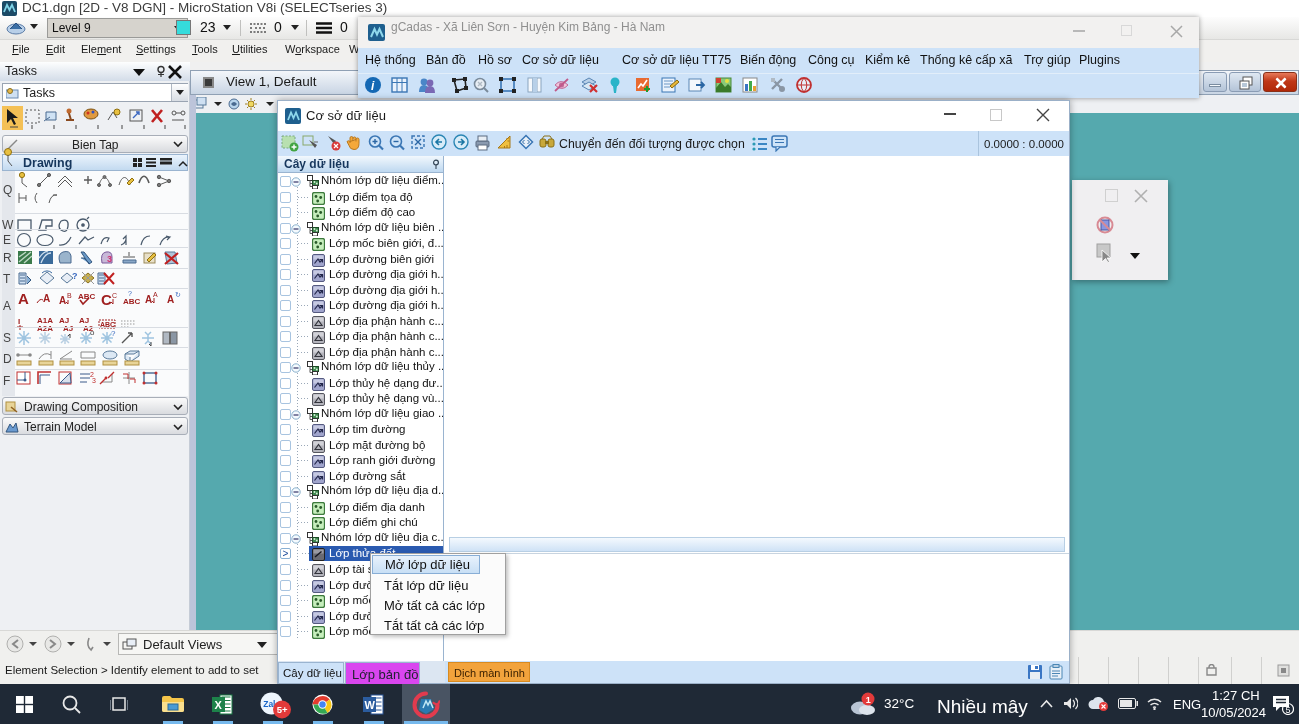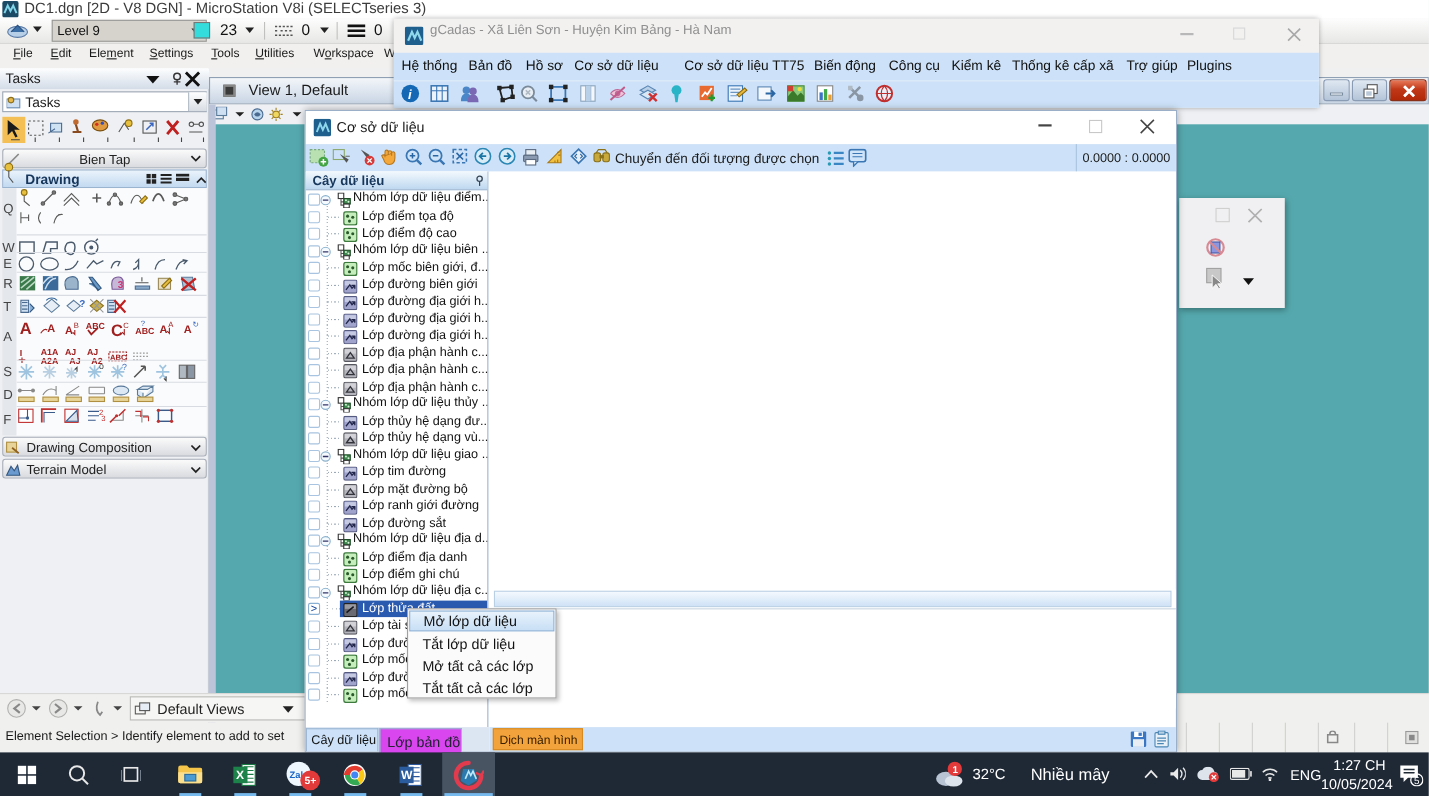--- a/index.html
+++ b/index.html
@@ -1016,21 +1016,21 @@
         </svg>
   </div>
 
   <div class="abs" style="left:0;top:560px;width:167px;height:22px;background:#dce6f2;">
     <span class="abs" style="left:0px;top:1px;width:66px;height:21px;background:#cde2f8;border:1px solid #9ab4d0;border-bottom:none;font-size:11.5px;color:#111;padding:4px 0 0 4px;white-space:nowrap;">Cây dữ liệu</span>
     <span class="abs" style="left:67px;top:1px;width:75px;height:35px;background:#d946ef;border:1px solid #9ab4d0;border-bottom:none;font-size:13px;color:#223;padding:4px 0 0 6px;white-space:nowrap;">Lớp bản đồ</span>
   </div>
 </div>
 
 <div class="abs" id="ctx" style="left:370px;top:553px;width:136px;height:82px;background:#fbfbfb;border:1px solid #a0a0a0;box-shadow:2px 2px 4px rgba(0,0,0,.25);font-size:13px;color:#111;">
-  <div class="abs" style="left:1px;top:1px;width:132px;height:19px;background:linear-gradient(#e8f2fc,#c8dff5);border:1px solid #88aed6;padding-left:12px;">
+  <div class="abs" style="left:1px;top:1px;width:108px;height:19px;background:linear-gradient(#e8f2fc,#c8dff5);border:1px solid #88aed6;padding-left:12px;">
         <span class="abs" style="left:12px;top:1px;">Mở lớp dữ liệu</span>
       </div>
   <div class="abs" style="left:13px;top:24px;">Tắt lớp dữ liệu</div>
   <div class="abs" style="left:13px;top:44px;">Mở tất cả các lớp</div>
   <div class="abs" style="left:13px;top:64px;">Tắt tất cả các lớp</div>
 </div>
 
 <div class="abs" id="taskbar" style="left:0;top:684px;width:1299px;height:40px;background:#1f2936;">
 
   <svg class="abs" style="left:16px;top:12px;" width="17" height="17">
@@ -1100,21 +1100,21 @@
   </svg>
   <span class="abs" style="left:404px;top:37px;width:44px;height:3px;background:#76b9ed;"></span>
 
   <svg class="abs" style="left:848px;top:8px;" width="30" height="24">
     <ellipse cx="12" cy="16" rx="9" ry="6.5" fill="#b8c4d4"></ellipse>
     <ellipse cx="19" cy="18" rx="8" ry="5" fill="#dde4ec"></ellipse>
     <circle cx="20" cy="7" r="6.5" fill="#e23a3a"></circle>
     <text x="17.8" y="10.5" font-size="9" fill="#fff" font-weight="bold">1</text>
   </svg>
   <span class="abs" style="left:884px;top:12px;font-size:13.5px;color:#fff;white-space:nowrap;">32°C</span>
-  <span class="abs" style="left:937px;top:12px;font-size:15px;color:#fff;white-space:nowrap;">Nhiều mây</span>
+  <span class="abs" style="left:937px;top:12px;font-size:19px;color:#fff;white-space:nowrap;">Nhiều mây</span>
   <svg class="abs" style="left:1040px;top:15px;" width="13" height="9">
         <path d="M1 8 L6.5 2 L12 8" stroke="#e8e8e8" stroke-width="1.6" fill="none"></path>
       </svg>
   <svg class="abs" style="left:1063px;top:13px;" width="15" height="13">
         <path d="M1 5 h3 l4 -4 v11 l-4 -4 h-3 z" fill="#e8e8e8"></path>
         <path d="M10 3 q3 3.5 0 7 M12.5 1 q5 5.5 0 11" stroke="#e8e8e8" fill="none" stroke-width="1.2"></path>
       </svg>
   <svg class="abs" style="left:1088px;top:13px;" width="22" height="14">
     <path d="M5 12 a4.5 4.5 0 0 1 0 -9 a6 6 0 0 1 11 1.5 a3.8 3.8 0 0 1 0 7.5 z" fill="#dde4ec"></path>
     <circle cx="15.5" cy="9.5" r="4.5" fill="#e23a3a"></circle>

